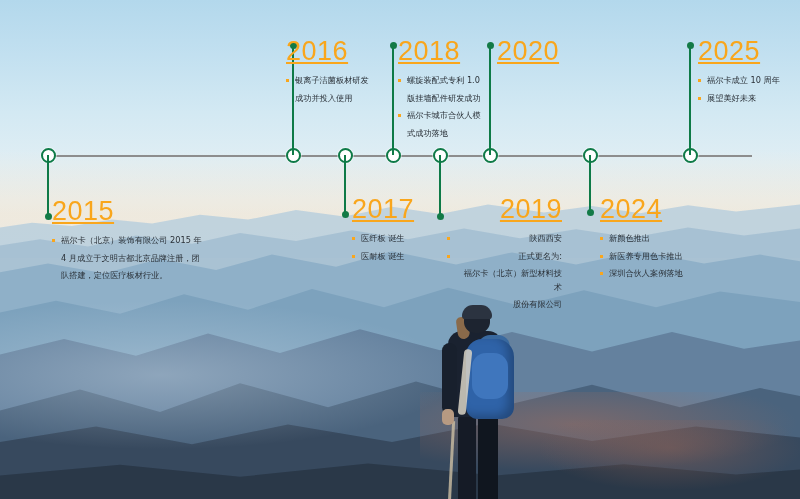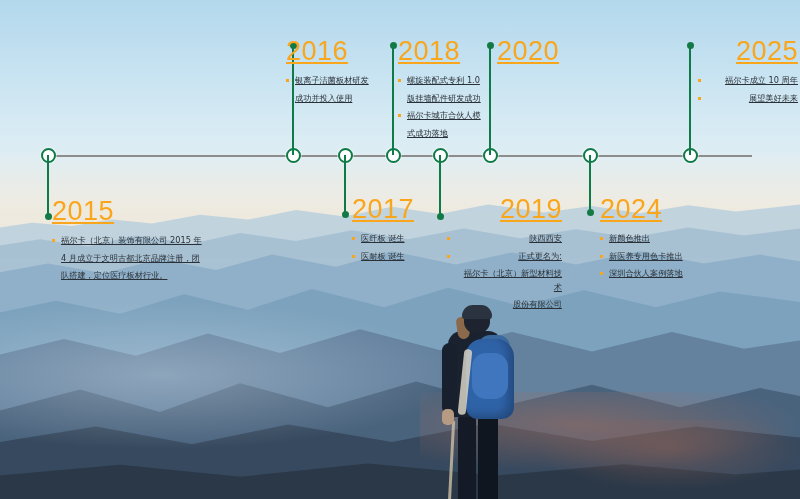--- a/index.html
+++ b/index.html
@@ -84,21 +84,20 @@
     font-size:27px; font-weight:400; color:#f9a61c;
     letter-spacing:.5px; line-height:1; white-space:nowrap;
     font-family:"Liberation Sans","DejaVu Sans",sans-serif;
     text-decoration:underline;
   }
   .bullets { margin-top:9px; }
   .bullet {
     position:relative; padding-left:9px; margin-bottom:4px;
     font-size:8.2px; line-height:1.65; color:#2a3138;
     font-family:"DejaVu Sans","Liberation Sans",sans-serif;
-    text-decoration:underline;
   }
   .bullet::before {
     content:""; position:absolute; left:0; top:5px;
     width:3.2px; height:3.2px; background:#f9a61c;
   }
   .bullet.cont { padding-left:9px; }
   .bullet.cont::before { display:none; }
 
   .entry.below .year { margin-bottom:2px; }
 </style>
@@ -201,20 +200,20 @@
     <div class="entry below" style="left: 600px; top: 196px; width: 130px;">
       <div class="year">2024</div>
       <div class="bullets">
         <div class="bullet">新颜色推出</div>
         <div class="bullet">新医养专用色卡推出</div>
         <div class="bullet">深圳合伙人案例落地</div>
       </div>
     </div>
     <div class="node" style="left: 690px;"></div>
     <div class="stem up" style="left: 690px; top: 45px; height: 110px;"></div>
-    <div class="entry above" style="left: 698px; top: 38px; width: 100px; text-align: right;">
+    <div class="entry above" style="left: 698px; top: 38px; width: 100px;">
       <div class="year">2025</div>
       <div class="bullets">
         <div class="bullet">福尔卡成立 10 周年</div>
         <div class="bullet">展望美好未来</div>
       </div>
     </div>
   </div>
 
 </body></html>

